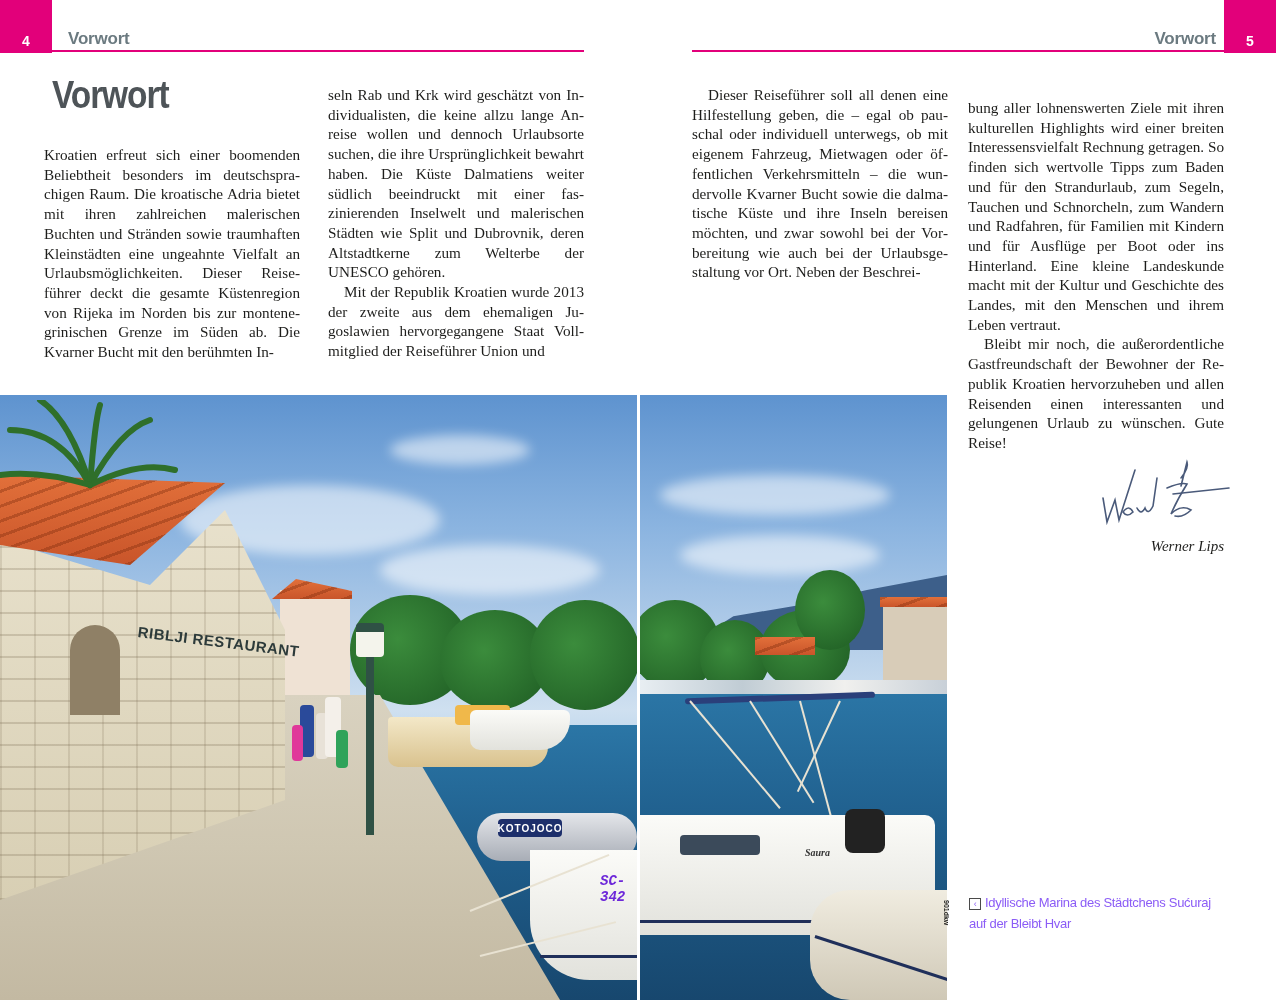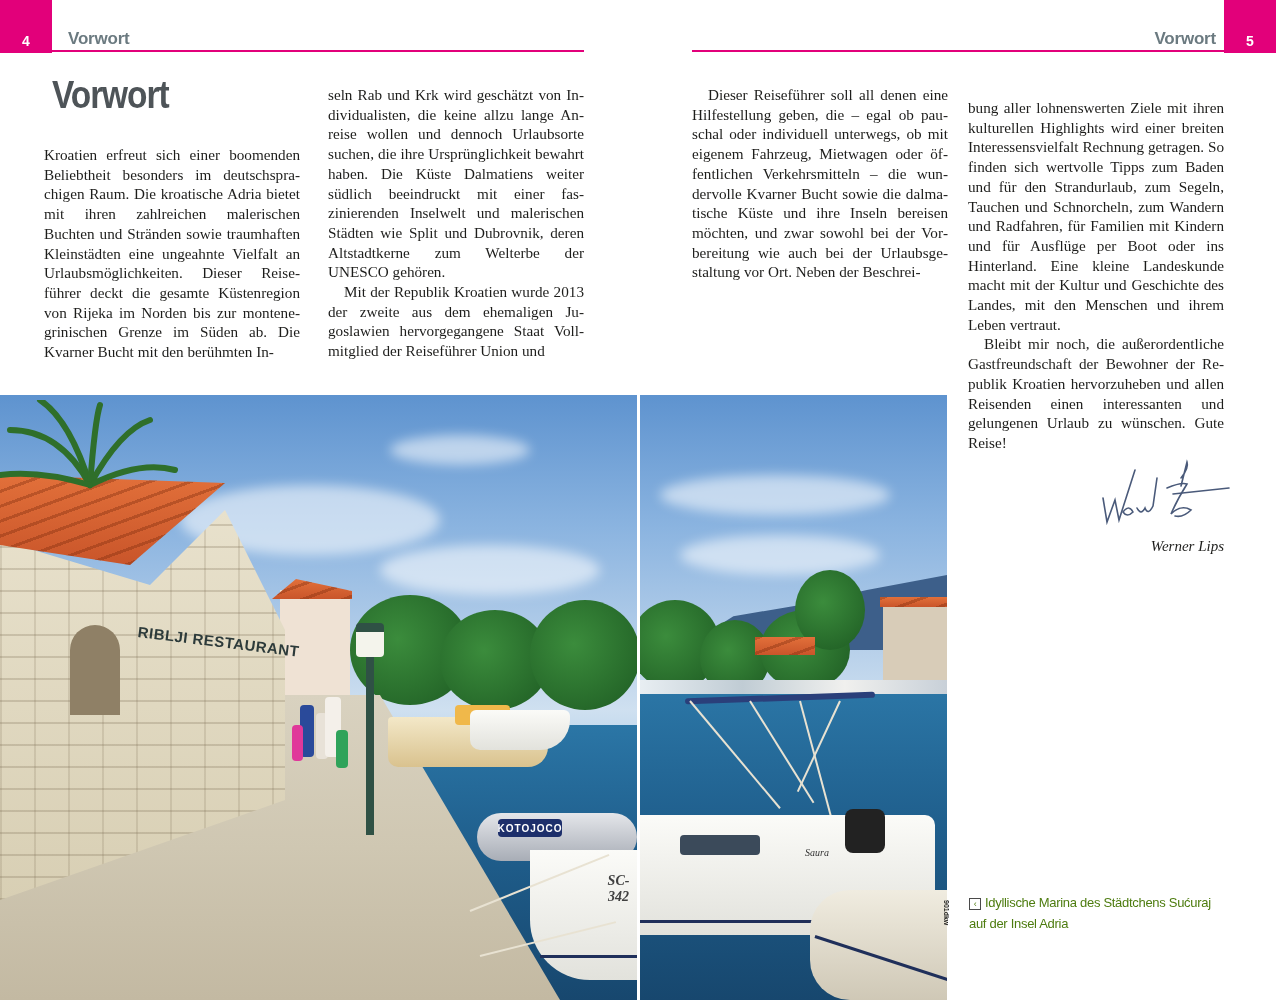--- a/index.html
+++ b/index.html
@@ -71,21 +71,21 @@
   .person { position: absolute; border-radius: 4px; }
   .sign-text { position: absolute; font-family: "Liberation Sans", sans-serif; font-weight: bold; color: #2c3a3a; font-size: 15px; letter-spacing: 0.5px; transform: rotate(7deg); transform-origin: left; }
   .building { position: absolute; background: #efe2d4; }
   .rope { position: absolute; height: 2px; background: #e8e2d2; transform-origin: left; }
 
   .credit { position: absolute; left: 950px; top: 900px; font-family: "Liberation Sans", sans-serif; font-size: 7px; font-weight: bold;
     color: #1d1d1b; transform: rotate(90deg); transform-origin: left top; white-space: nowrap; }
 
   
   .caption { position: absolute; left: 969px; top: 892px; width: 250px; font-family: "Liberation Sans", "DejaVu Sans", sans-serif;
-    font-size: 13px; line-height: 21px; color: #4d7c0f; letter-spacing: -0.3px; }
+    font-size: 13px; line-height: 21px; color: #8b5cf6; letter-spacing: -0.3px; }
   .caption-arrow { display: inline-block; width: 12px; height: 12px; border: 1px solid #4a4a4a; font-size: 9px; line-height: 10px;
     text-align: center; vertical-align: 0px; margin-right: 4px; }
 </style>
 </head>
 <body>
 
 <div class="page-tab left">
     <span>4</span>
   </div>
 <div class="running-head left">Vorwort</div>
@@ -174,21 +174,21 @@
 
     <div class="boat-tan" style="left:388px;top:322px;width:160px;height:50px;"></div>
     <div style="position:absolute;left:455px;top:310px;width:55px;height:20px;background:#f0b84a;border-radius:4px;"></div>
     <div class="boat" style="left:470px;top:315px;width:100px;height:40px;"></div>
 
     <div class="dinghy" style="left:477px;top:418px;width:160px;height:48px;"></div>
     <div class="dinghy-band" style="left:498px;top:424px;width:64px;height:18px;">KOTOJOCO</div>
 
     <div class="boat" style="left:530px;top:455px;width:110px;height:130px;border-radius:0 0 0 60px;"></div>
     <div class="boat-hull-line" style="left:540px;top:560px;width:100px;"></div>
-    <div style="position:absolute;left:600px;top:478px;font-family:Liberation Serif, serif;font-size:14px;font-weight:bold;color:#404040;font-style:italic;text-align:center;">SC-342</div>
+    <div style="position:absolute;left:600px;top:478px;font-family:Liberation Mono, monospace;font-size:14px;font-weight:bold;color:#6d28d9;font-style:italic;">SC-342</div>
 
     <div class="rope" style="left:470px;top:515px;width:150px;transform:rotate(-22deg);"></div>
     <div class="rope" style="left:480px;top:560px;width:140px;transform:rotate(-14deg);"></div>
   </div>
 
   <div class="gutter"></div>
 
   <div class="half right-half">
     <div class="sky"></div>
     <div class="cloud" style="left:20px;top:80px;width:230px;height:40px;"></div>
@@ -211,25 +211,25 @@
     <div style="position:absolute;left:45px;top:300px;width:190px;height:6px;background:#2a3f7a;border-radius:3px;transform:rotate(-2deg);"></div>
     <div class="rope" style="left:50px;top:305px;width:140px;transform:rotate(50deg);"></div>
     <div class="rope" style="left:110px;top:305px;width:120px;transform:rotate(58deg);"></div>
     <div class="rope" style="left:200px;top:305px;width:100px;transform:rotate(115deg);"></div>
     <div class="rope" style="left:160px;top:305px;width:130px;transform:rotate(75deg);"></div>
 
     <div class="boat" style="left:0;top:420px;width:295px;height:120px;border-radius:0 10px 30px 0;"></div>
     <div style="position:absolute;left:40px;top:440px;width:80px;height:20px;background:#3b4a5a;border-radius:4px;"></div>
     <div style="position:absolute;left:205px;top:414px;width:40px;height:44px;background:#222;border-radius:8px;"></div>
     <div class="boat-hull-line" style="left:0;top:525px;width:220px;"></div>
-    <div style="position:absolute;left:165px;top:452px;font-family:'Liberation Serif',serif;font-style:italic;font-size:10px;color:#333;">Saura</div>
+    <div style="position:absolute;left:165px;top:452px;font-family:'Liberation Serif',serif;font-style:italic;font-size:10px;color:#333;font-weight:bold;">Saura</div>
 
     <div class="dinghy" style="left:170px;top:495px;width:180px;height:110px;background:linear-gradient(180deg,#f0ece0,#cfc8b6);"></div>
     <div class="boat-hull-line" style="left:175px;top:540px;width:140px;transform:rotate(18deg);transform-origin:left;"></div>
   </div>
 </div>
 
 <div class="credit">901dkw</div>
 
 <div class="caption">
   <span class="caption-arrow">‹</span><span>Idyllische Marina des Städtchens Sućuraj</span><br>
-  <span>auf der Insel Adria</span>
+  <span>auf der Bleibt Hvar</span>
 </div>
 
 </body></html>

